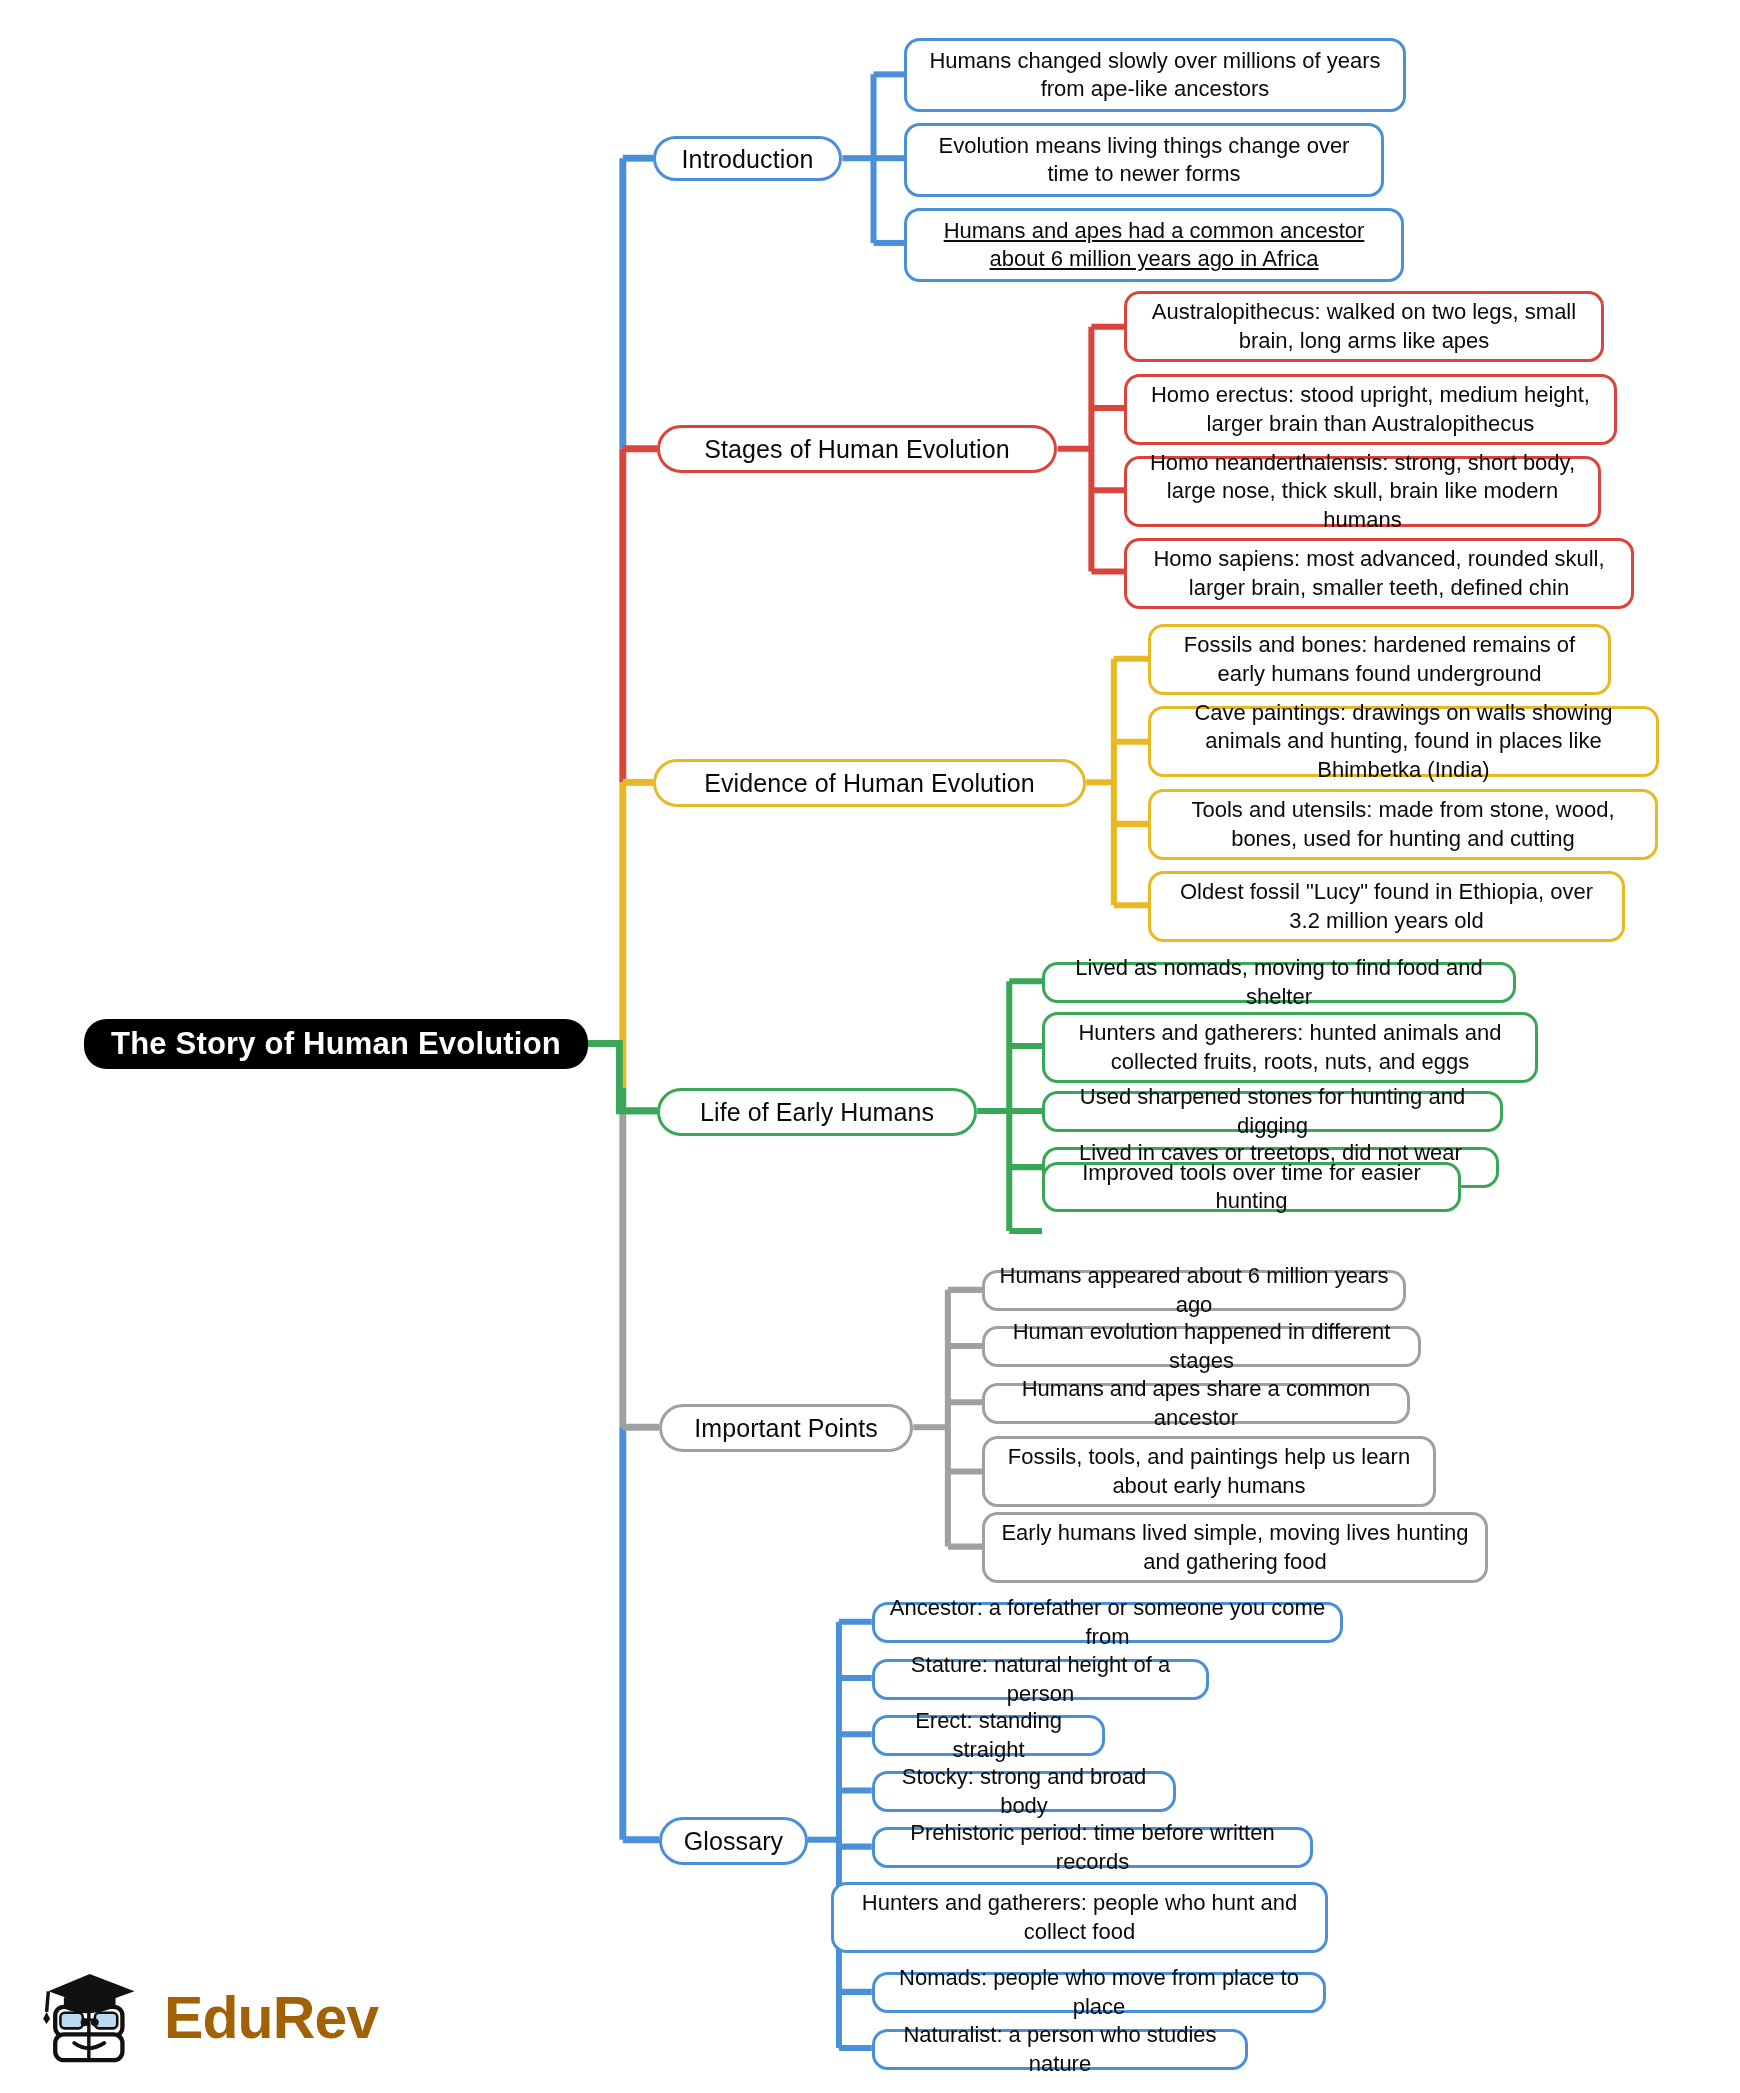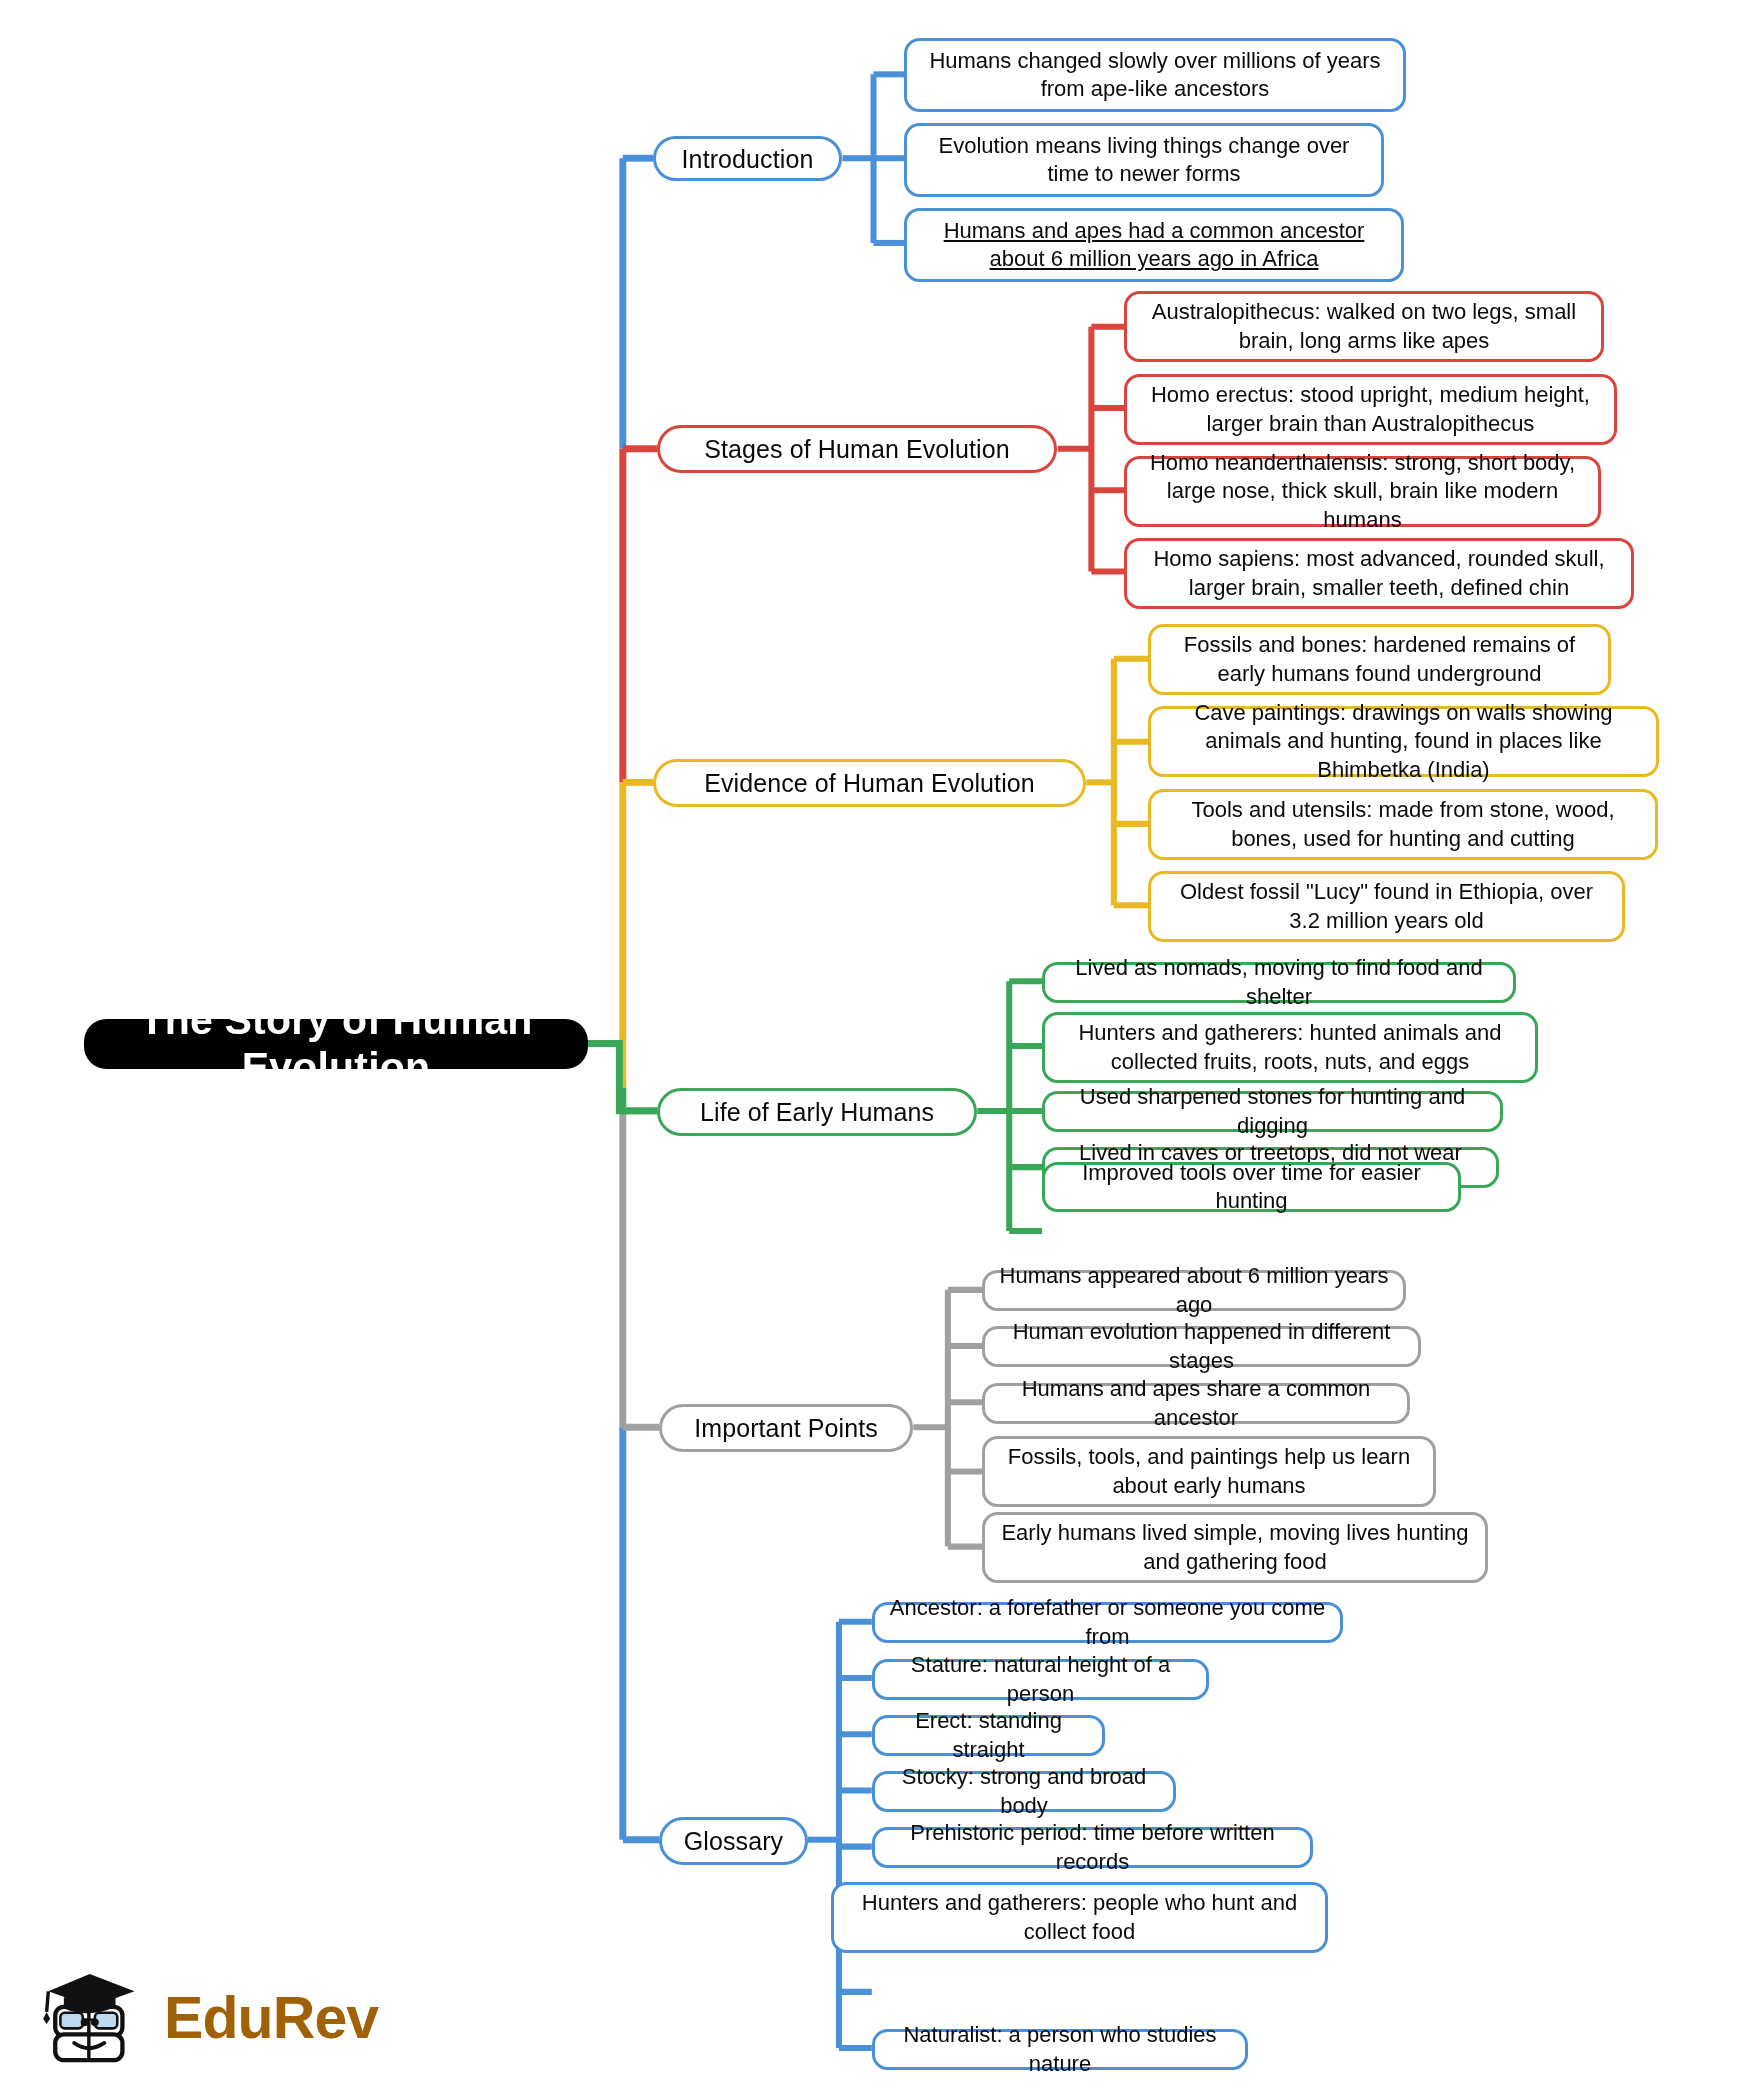--- a/index.html
+++ b/index.html
@@ -46,21 +46,21 @@
     border-style: solid;
     border-radius: 15.6px;
     font-size: 22px;
   }
   .root {
     position: absolute;
     box-sizing: border-box;
     background: #000000;
     color: #ffffff;
     font-weight: bold;
-    font-size: 41px;
+    font-size: 31px;
     border-radius: 22.5px;
     display: flex;
     align-items: center;
     justify-content: center;
     text-align: center;
     letter-spacing: 0.2px;
   }
   
   #logo {
     position: absolute;
@@ -253,20 +253,23 @@
   </div>
   <div class="node leaf" style="left:872px; top:1771px; width:304px; height:41px; border-color:#4a90d9;">
     <span>Stocky: strong and broad body</span>
   </div>
   <div class="node leaf" style="left:872px; top:1827px; width:441px; height:41px; border-color:#4a90d9;">
     <span>Prehistoric period: time before written records</span>
   </div>
   <div class="node leaf" style="left:831px; top:1882px; width:497px; height:71px; border-color:#4a90d9;">
     <span>Hunters and gatherers: people who hunt and collect food</span>
   </div>
+  <div class="node leaf" style="left:872px; top:1972px; width:454px; height:41px; border-color:#4a90d9;">
+    <span>Nomads: people who move from place to place</span>
+  </div>
   <div class="node leaf" style="left:872px; top:2029px; width:376px; height:41px; border-color:#4a90d9;">
     <span>Naturalist: a person who studies nature</span>
   </div>
 
   <div id="logo">
     <svg width="112" height="112" viewBox="0 0 130 130" xmlns="http://www.w3.org/2000/svg">
 
       <rect x="20" y="52" width="78" height="34" rx="10" ry="10" fill="#ffffff" stroke="#111111" stroke-width="5"></rect>
       <rect x="20" y="84" width="78" height="30" rx="10" ry="10" fill="#ffffff" stroke="#111111" stroke-width="5"></rect>
 

